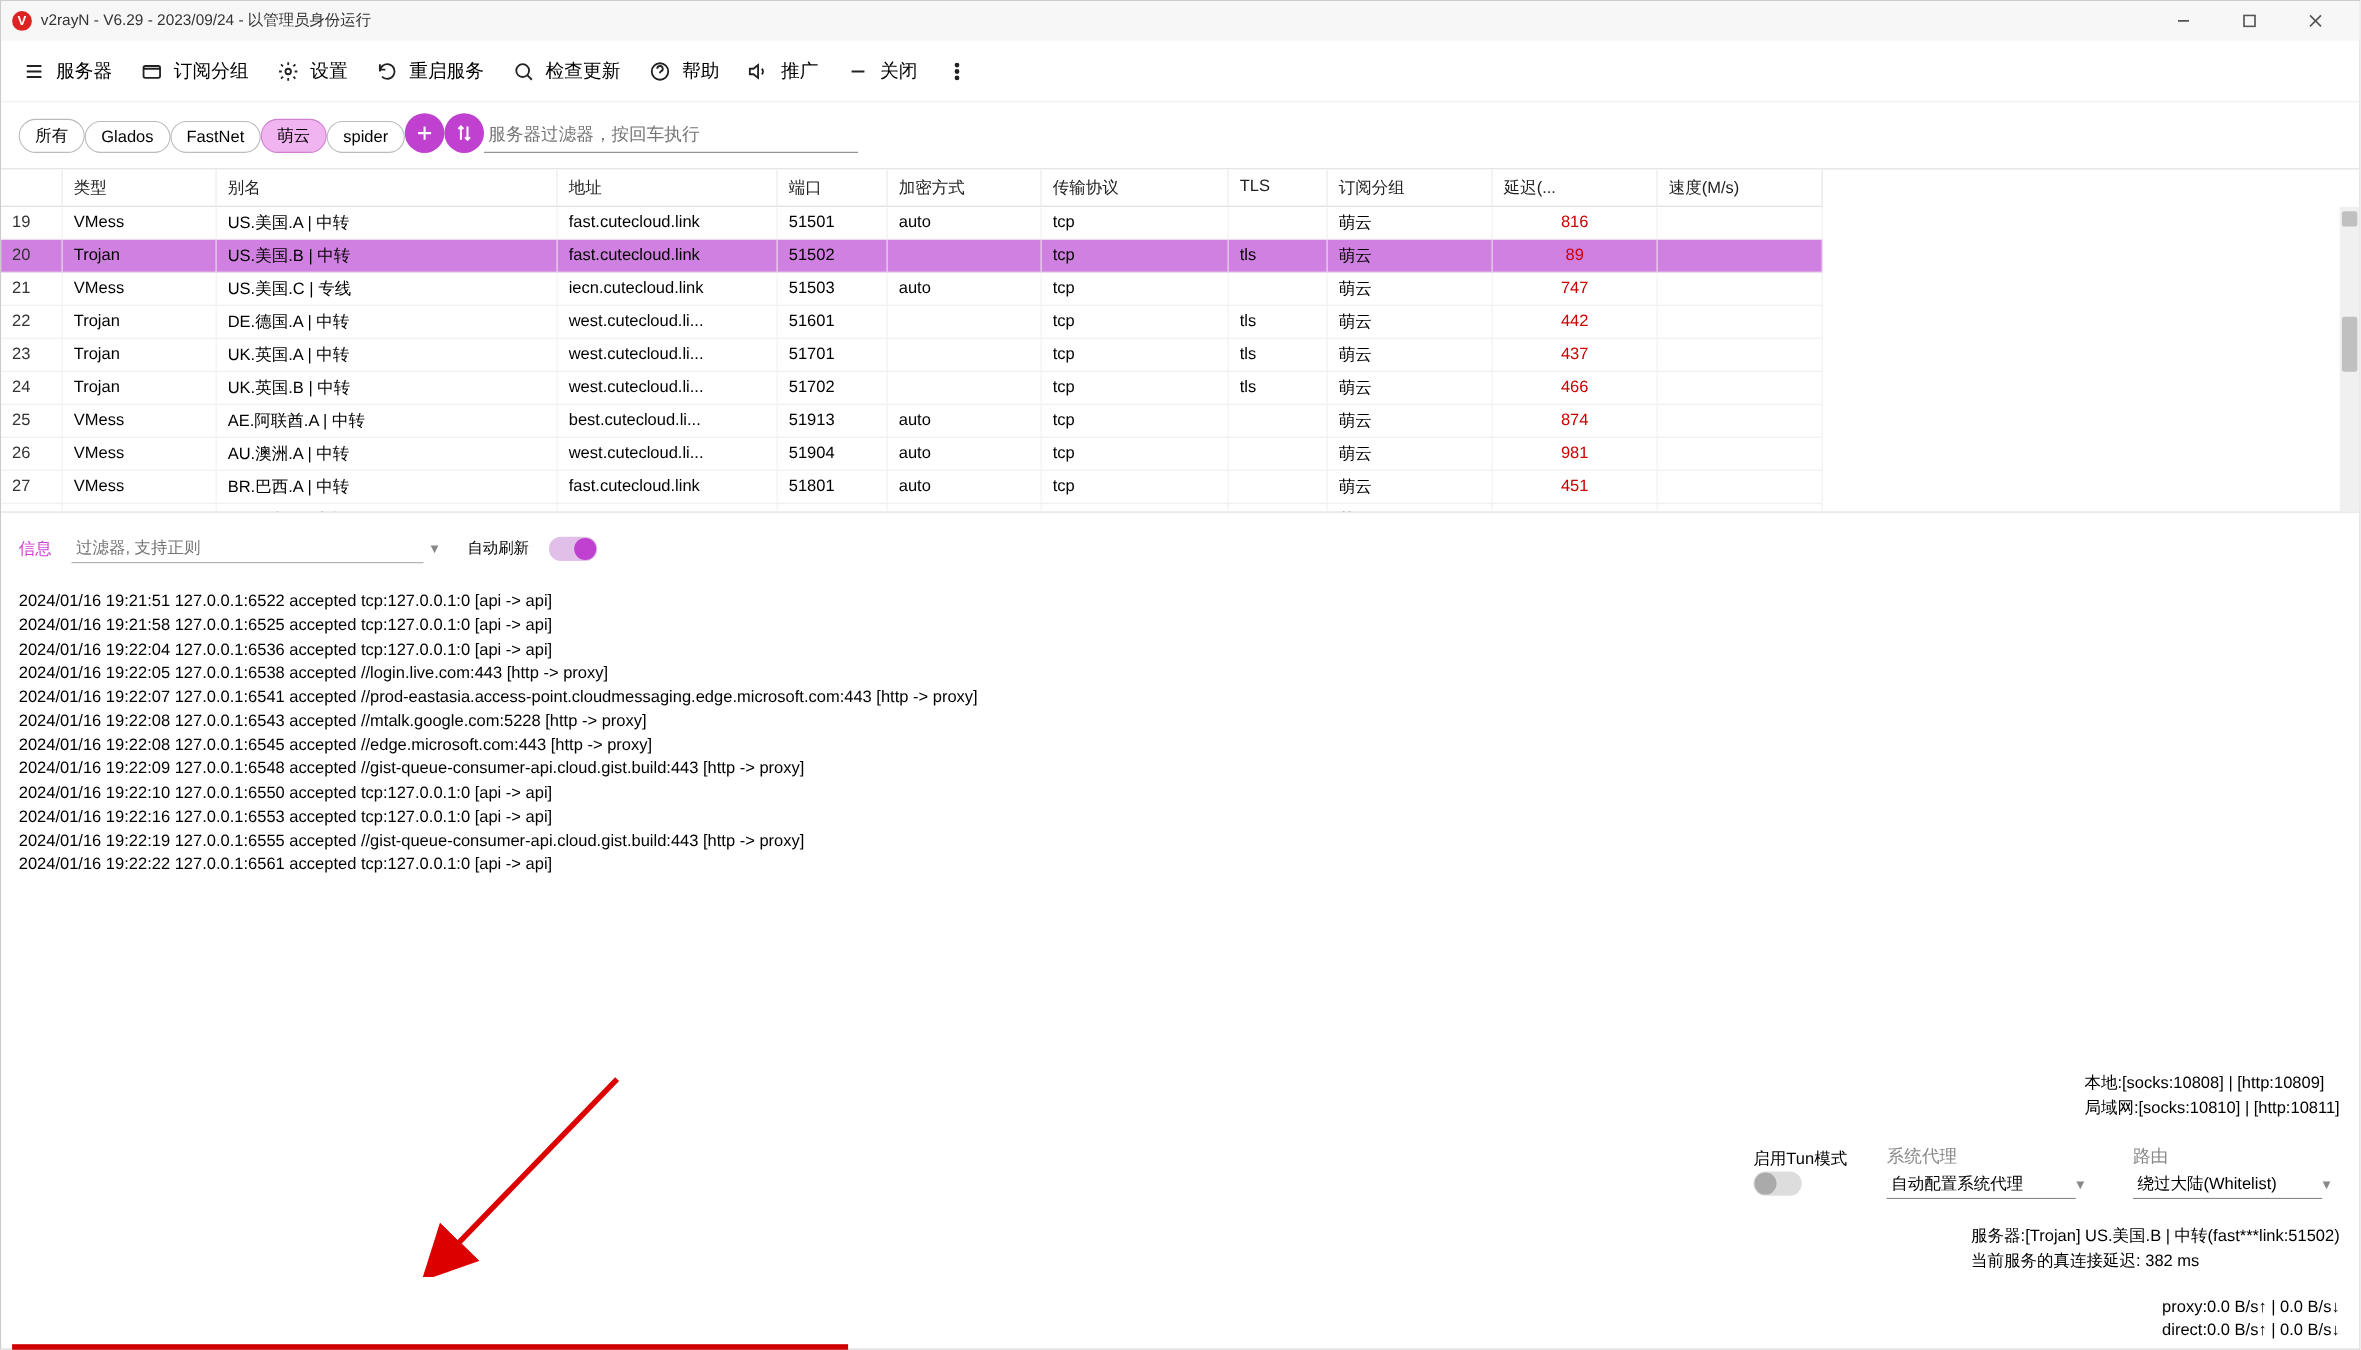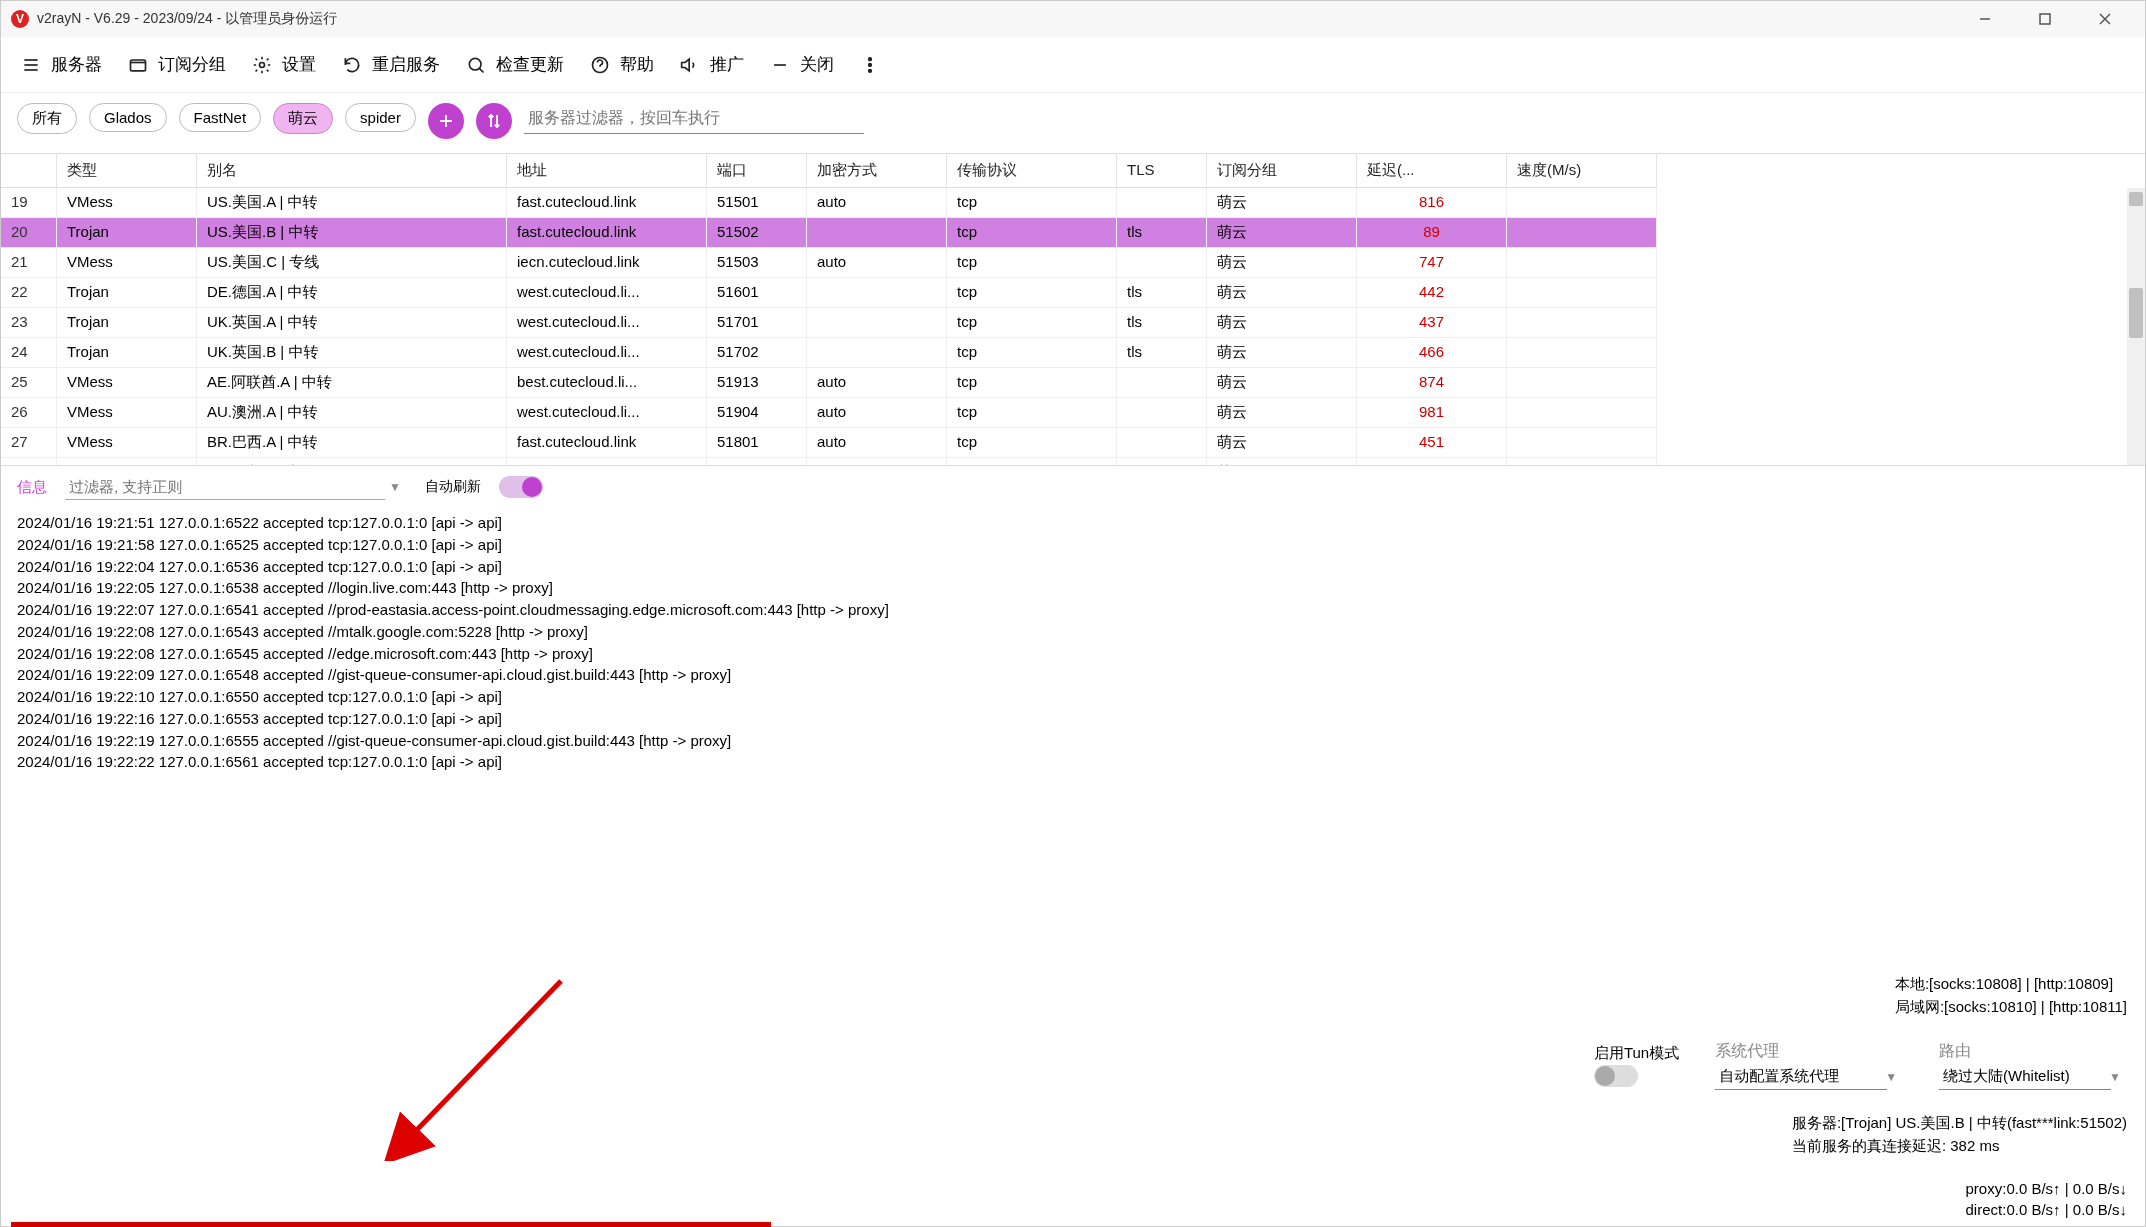--- a/index.html
+++ b/index.html
@@ -15,41 +15,41 @@
 .window-btns .wbtn { width: 60px; height: 36px; display: flex; align-items: center; justify-content: center; color: #555; cursor: pointer; }
 .window-btns .wbtn svg { width: 12px; height: 12px; }
 
 
 .toolbar { height: 56px; display: flex; align-items: center; padding: 0 20px; gap: 26px; border-bottom: 1px solid #eee; }
 .tbtn { display: flex; align-items: center; gap: 10px; cursor: pointer; font-size: 17px; }
 .tbtn .ticon { width: 20px; height: 20px; display: inline-flex; align-items: center; justify-content: center; }
 .tbtn .ticon svg { width: 20px; height: 20px; stroke: #222; fill: none; stroke-width: 2; }
 
 
-.chips-row { display: flex; align-items: flex-start; gap: 12px; padding: 10px 16px 14px 16px; }
+.chips-row { display: flex; align-items: flex-end; padding: 10px 16px 14px 16px; }
 .chip { padding: 5px 14px; border: 1px solid #bbb; border-radius: 20px; cursor: pointer; background: #fff; font-size: 15px; }
 .chip.active { background: #f0b5f0; border-color: #d080d0; }
 .circle-btn { width: 36px; height: 36px; border-radius: 50%; background: #c040d0; display: inline-flex; align-items: center; justify-content: center; cursor: pointer; }
 .circle-btn svg { stroke: #fff; fill: none; width: 18px; height: 18px; stroke-width: 2.5; }
 .filter-input { width: 340px; border: none; border-bottom: 1px solid #888; padding: 6px 4px; font-size: 16px; outline: none; color: #ec4899; }
 
 
 .table-wrap { flex: 0 0 auto; position: relative; border-top: 1px solid #ddd; }
 .grid { display: grid; grid-template-columns: 56px 140px 310px 200px 100px 140px 170px 90px 150px 150px 150px; }
 .hdr { font-weight: normal; background: #fff; color: #222; border-right: 1px solid #e4e4e4; border-bottom: 1px solid #ddd; padding: 7px 10px; font-size: 15px; }
 .row { display: contents; }
 .cell { border-right: 1px solid #f0f0f0; border-bottom: 1px solid #eee; padding: 5px 10px; font-size: 15px; white-space: nowrap; overflow: hidden; text-overflow: ellipsis; }
 .row.selected .cell { background: #d080e0 !important; }
 .row .cell.rownum { color: #333; }
 .row .cell.delay { text-align: center; color: #c00; }
 .scroll-gutter { position: absolute; right: 0; top: 34px; width: 18px; bottom: 0; background: #f0f0f0; }
 .scroll-thumb { position: absolute; right: 2px; width: 14px; background: #c0c0c0; border-radius: 2px; }
 
 
-.log-header { display: flex; align-items: center; gap: 18px; padding: 8px 16px; border-top: 1px solid #ddd; }
+.log-header { display: flex; align-items: center; gap: 18px; padding: 20px 16px; border-top: 1px solid #ddd; }
 .log-header .info-tab { color: #d040d0; font-size: 15px; }
 .log-filter { width: 320px; border: none; border-bottom: 1px solid #aaa; padding: 4px; font-size: 15px; color: #888; outline: none; background: transparent; }
 .chev { color: #888; font-size: 12px; margin-left: -14px; margin-right: 6px; }
 .toggle { width: 44px; height: 22px; border-radius: 11px; background: #e0c0e8; position: relative; display: inline-block; }
 .toggle .knob { width: 20px; height: 20px; border-radius: 50%; background: #c040d0; position: absolute; top: 1px; right: 1px; }
 .toggle.off { background: #ddd; }
 .toggle.off .knob { background: #aaa; left: 1px; right: auto; }
 .log-body { padding: 4px 16px 10px 16px; white-space: pre; font-size: 15px; line-height: 1.45; overflow: hidden; height: 310px; }
 
 

